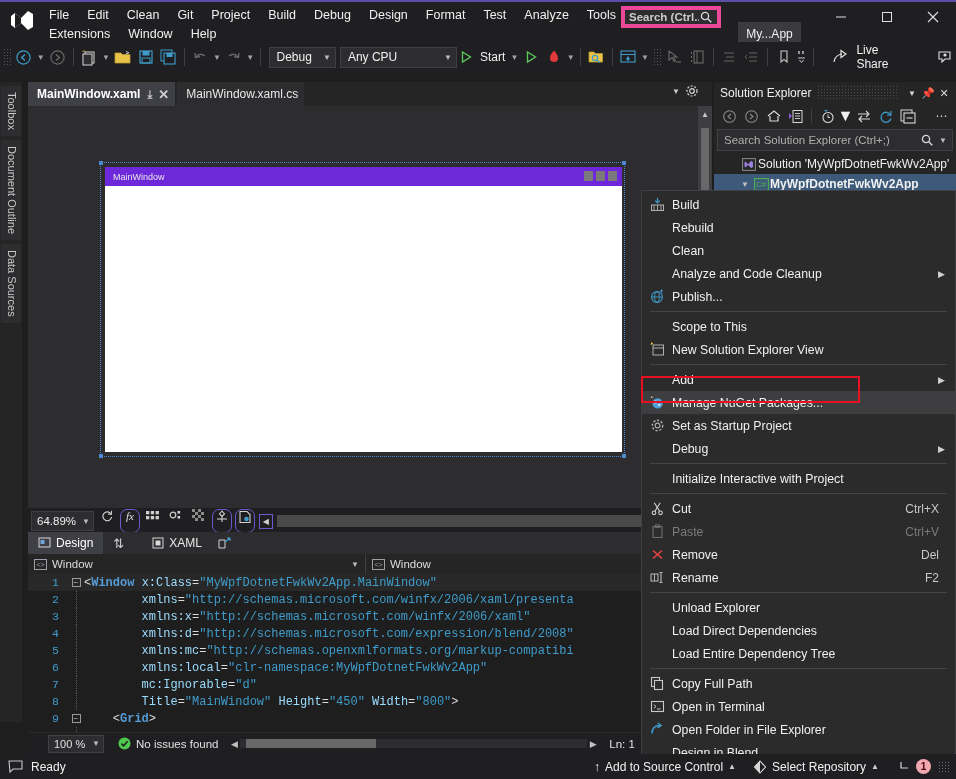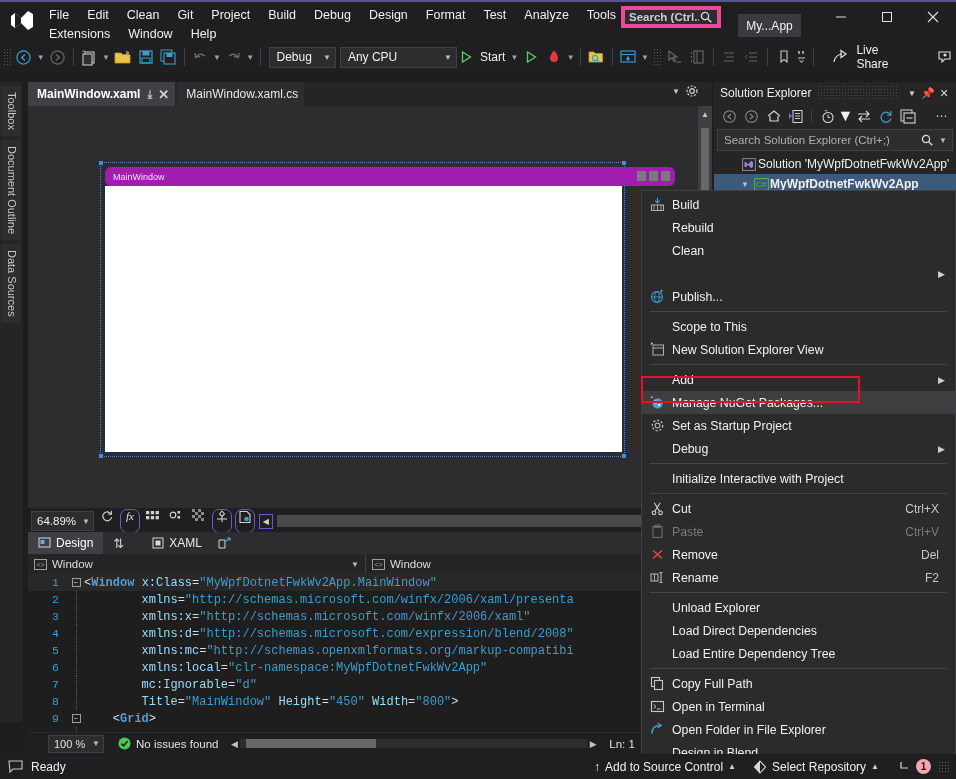--- a/index.html
+++ b/index.html
@@ -30,21 +30,21 @@
 
   .searchbox {
     position: absolute; left: 621px; top: 4px; width: 100px; height: 22px;
     background: #2d2d30; border: 4px solid #ec4899;
     display: flex; align-items: center; padding: 0 4px; font-weight: bold;
   }
   .searchbox .txt { font-size: 11.5px; color: #cccccc; white-space: nowrap; flex: 1; overflow: hidden; }
   .searchbox .mag { width: 14px; height: 14px; }
 
   .apptag {
-    position: absolute; left: 738px; top: 12px; width: 63px; height: 23px;
+    position: absolute; left: 738px; top: 20px; width: 63px; height: 23px;
     background: #3b3b3f; display: flex; align-items: center; justify-content: center;
     font-size: 12px; color: #f0f0f0;
   }
   .wbtn {
     position: absolute; top: 0; width: 46px; height: 30px;
     display: flex; align-items: center; justify-content: center; color: #e0e0e0;
   }
   #btn-min { left: 818px; }
   #btn-max { left: 864px; }
   #btn-close { left: 910px; }
@@ -95,22 +95,22 @@
   .design-scrollv {
     position: absolute; right: 0; top: 0; width: 14px; height: 402px; background: #3e3e42;
   }
   .design-scrollv .thumb { position: absolute; top: 22px; left: 3px; width: 8px; height: 230px; background: #686868; }
   .design-scrollv .arrow { width: 14px; height: 16px; display:flex; align-items:center; justify-content:center; color:#c8c8c8; font-size:8px;}
   .wpfwin {
     position: absolute; left: 72px; top: 56px; width: 525px; height: 295px;
     border: 1px dotted #4d8ad6; background: transparent;
   }
   .wpfwin-chrome {
-    position: absolute; left: 4px; top: 4px; width: 570px; height: 19px;
-    background: #a21caf; display: flex; align-items: center; padding-left: 8px; border-radius: 6px;
+    position: absolute; left: 4px; top: 4px; width: 517px; height: 19px;
+    background: #6d28d9; display: flex; align-items: center; padding-left: 8px;
   }
   .wpfwin-title { font-size: 9px; color: #e8e8e8; }
   .wpfwin-buttons { position: absolute; right: 5px; top: 4px; display: flex; gap: 3px; }
   .wpfwin-buttons span { width: 9px; height: 10px; background: #7a7a7a; display:block;}
   .wpfwin-body { position: absolute; left: 4px; top: 23px; width: 517px; height: 266px; background: #ffffff; }
   .selhandle { position: absolute; width: 4px; height: 4px; background: #4d8ad6; }
 
   
   .dtoolbar {
     position: absolute; left: 28px; top: 508px; width: 684px; height: 26px;
@@ -774,20 +774,21 @@
       <div class="ctxitem">
         <span class="ci-icon"></span>
         <span class="ci-label">Rebuild</span>
       </div>
       <div class="ctxitem">
         <span class="ci-icon"></span>
         <span class="ci-label">Clean</span>
       </div>
       <div class="ctxitem">
         <span class="ci-icon"></span>
+        <span class="ci-label">Analyze and Code Cleanup</span>
         <span class="ci-arrow">▶</span>
       </div>
       <div class="ctxitem">
         <span class="ci-icon">
           <svg width="15" height="15" viewBox="0 0 15 15">
             <circle cx="7" cy="8" r="5.4" fill="none" stroke="#3f9ccb" stroke-width="1.1"></circle>
             <ellipse cx="7" cy="8" rx="2.4" ry="5.4" fill="none" stroke="#3f9ccb" stroke-width="0.9"></ellipse>
             <line x1="1.7" y1="8" x2="12.3" y2="8" stroke="#3f9ccb" stroke-width="0.9"></line>
             <path d="M11.5 3.5 v-2.5 M10.2 2.2 L11.5 1 L12.8 2.2" fill="none" stroke="#3f9ccb" stroke-width="1"></path>
           </svg>

